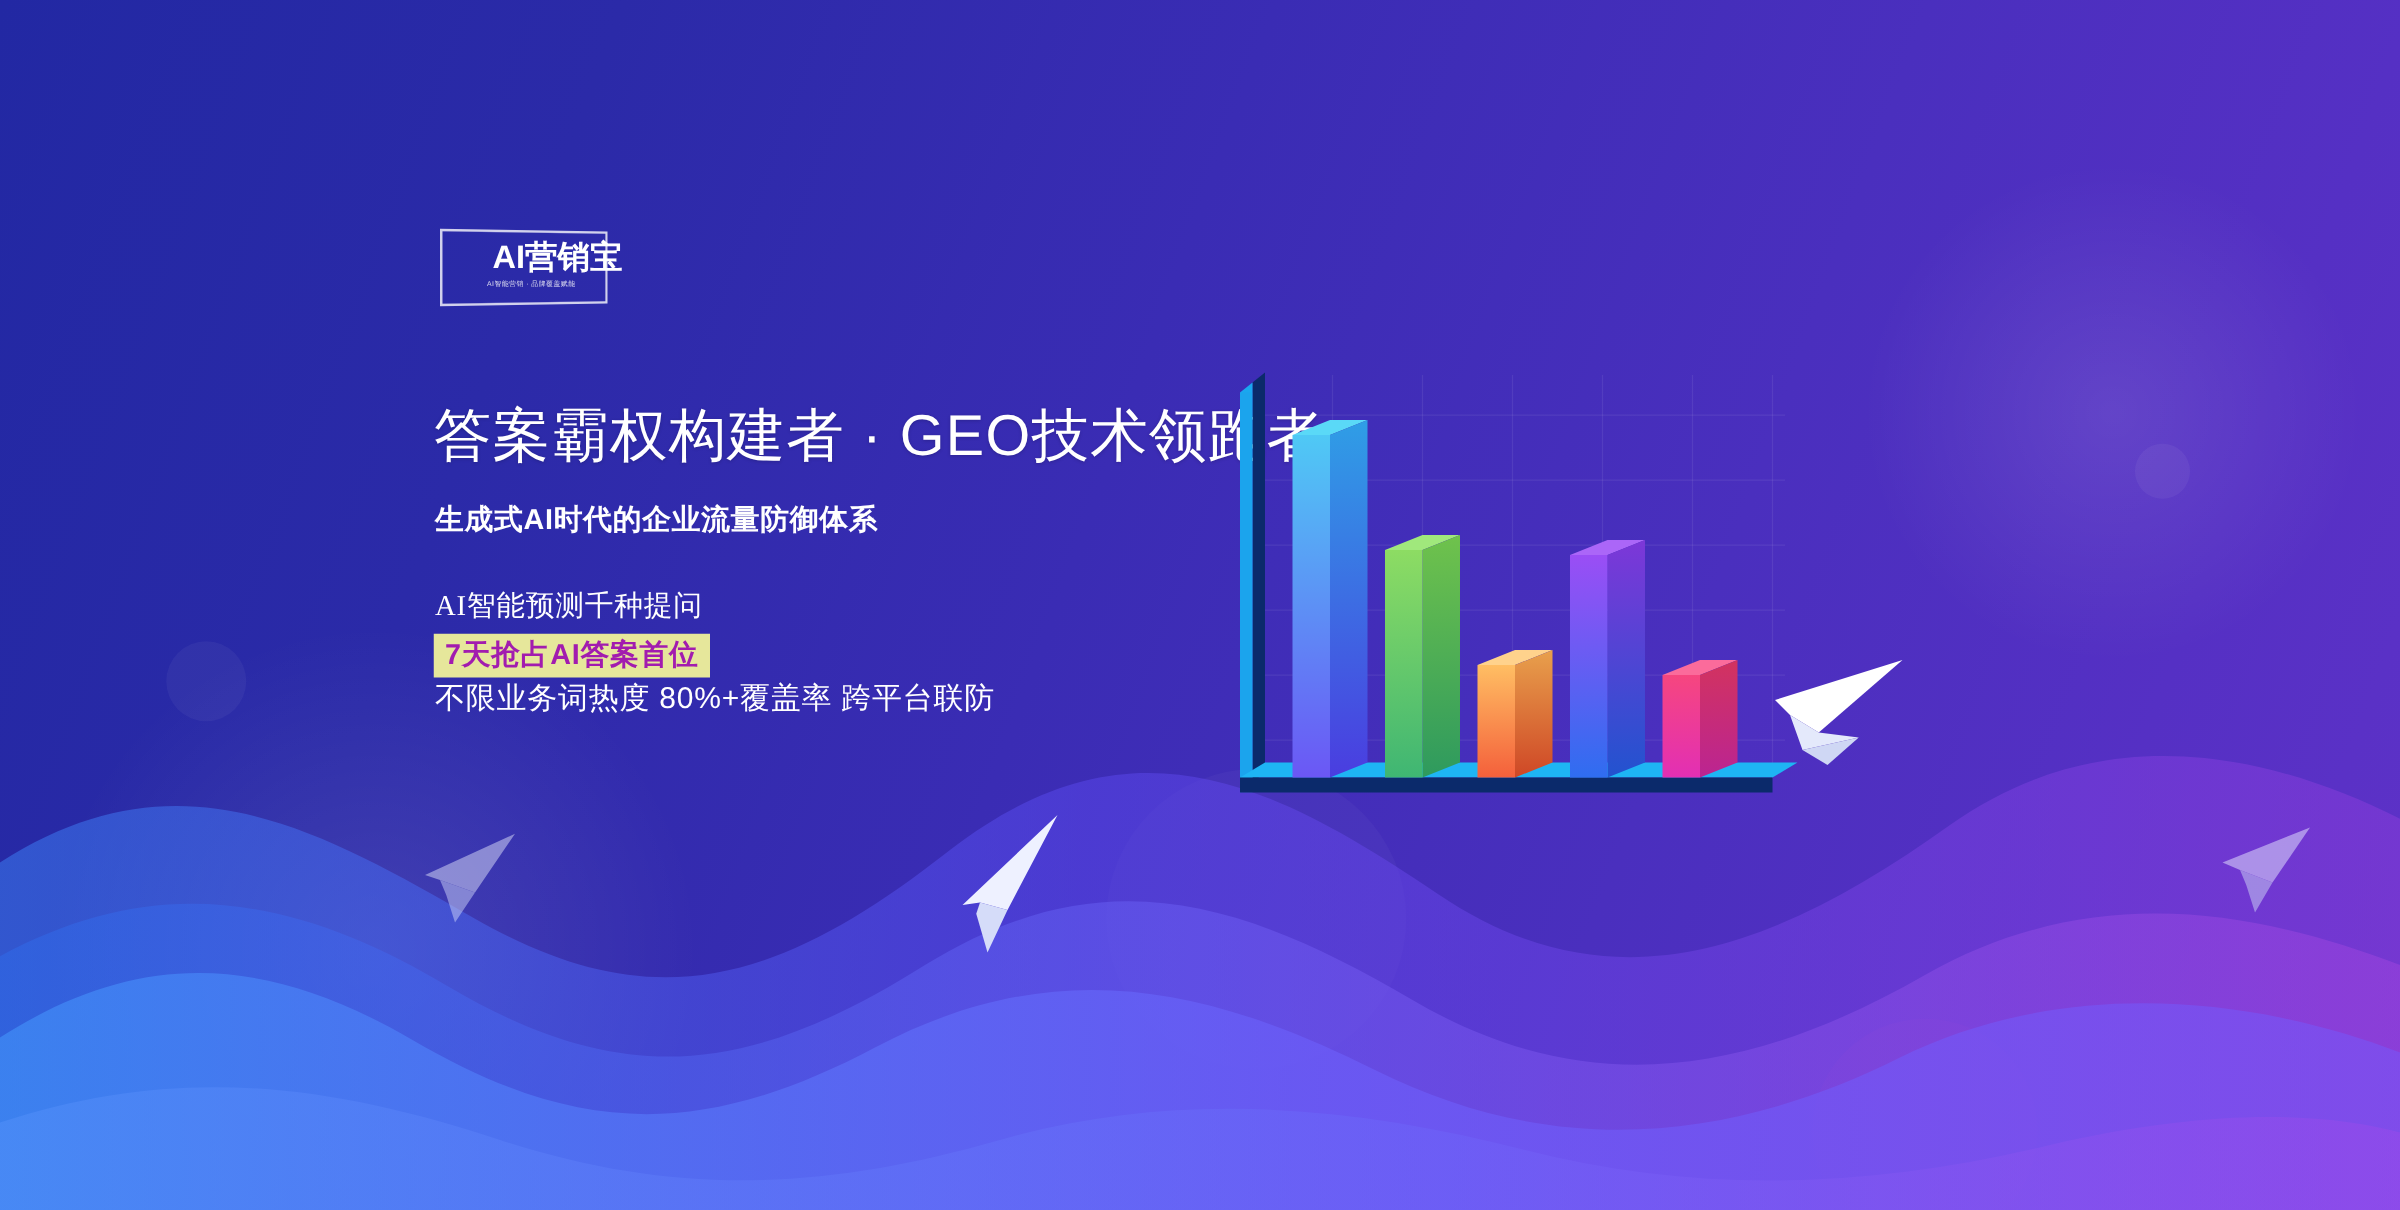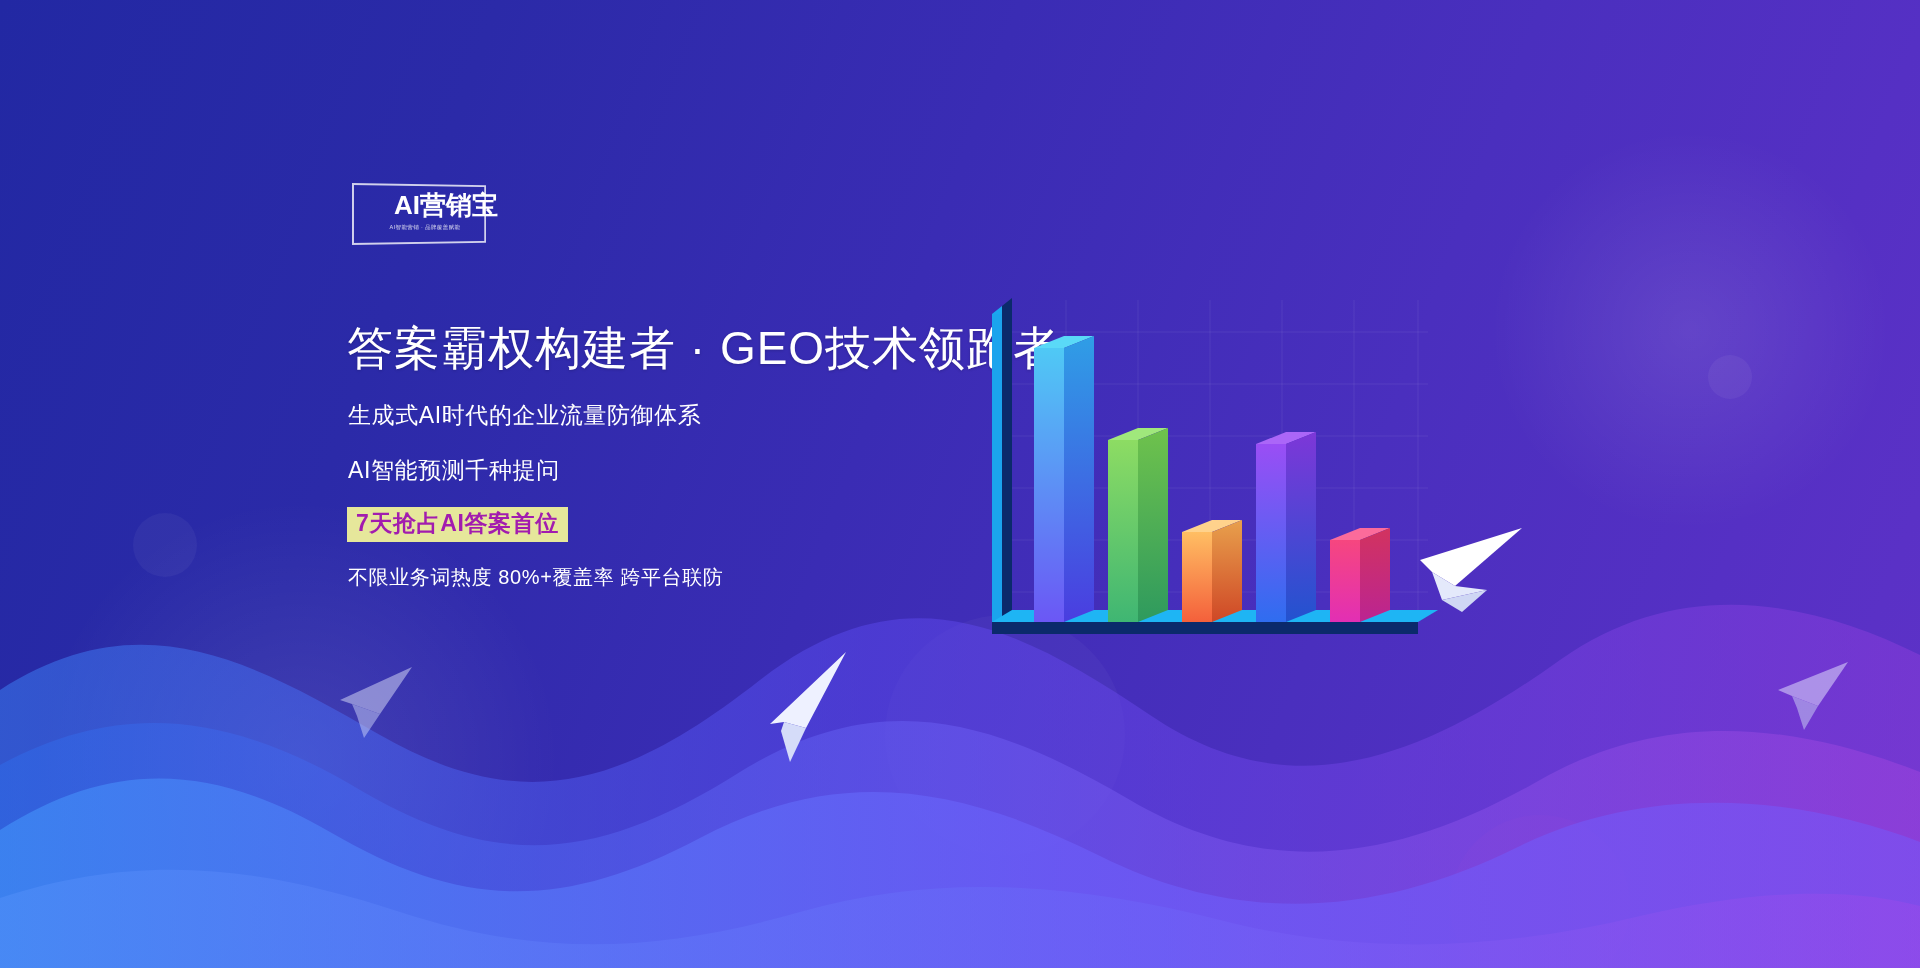--- a/index.html
+++ b/index.html
@@ -77,36 +77,36 @@
   }
   .subline {
     position: absolute;
     left: 348px;
     color: #ffffff;
     font-size: 23px;
     font-weight: 400;
     letter-spacing: 0.6px;
     white-space: nowrap;
   }
-  .subline-1 { top: 400px; }
-  .subline-2 { top: 455px; }
+  .subline-1 { top: 400px; font-weight: bold; }
+  .subline-2 { top: 469px; font-family: Liberation Serif, serif; }
   .highlight-line {
     position: absolute;
     left: 347px;
     top: 507px;
     background: #e6e79b;
     color: #a21caf;
     font-size: 23px;
     font-weight: 700;
     letter-spacing: 0.6px;
     white-space: nowrap;
     padding: 5px 9px 7px 9px;
     line-height: 1;
   }
-  .subline-4 { top: 564px; font-size: 20px; }
+  .subline-4 { top: 542px; font-size: 24px; }
 
   
   .chart {
     position: absolute;
     left: 978px;
     top: 292px;
     width: 460px;
     height: 368px;
   }
   .chart-svg { width: 460px; height: 368px; display: block; }

